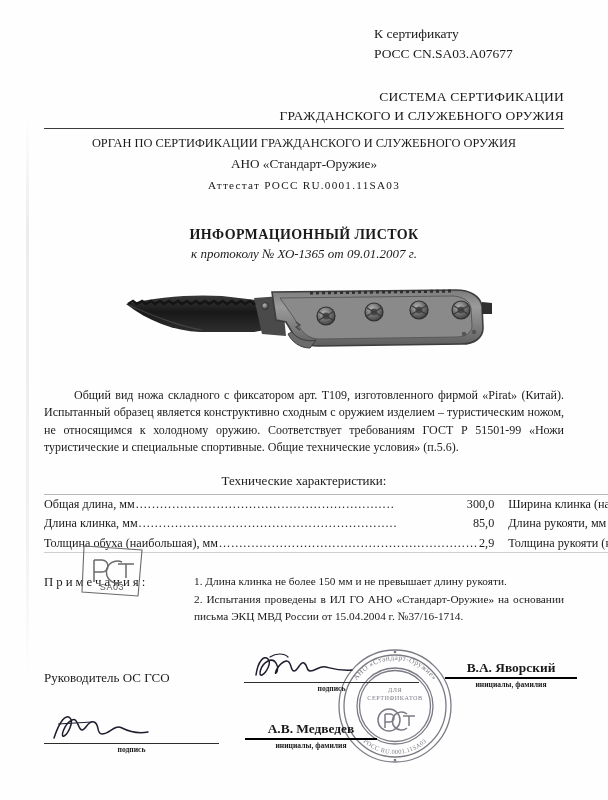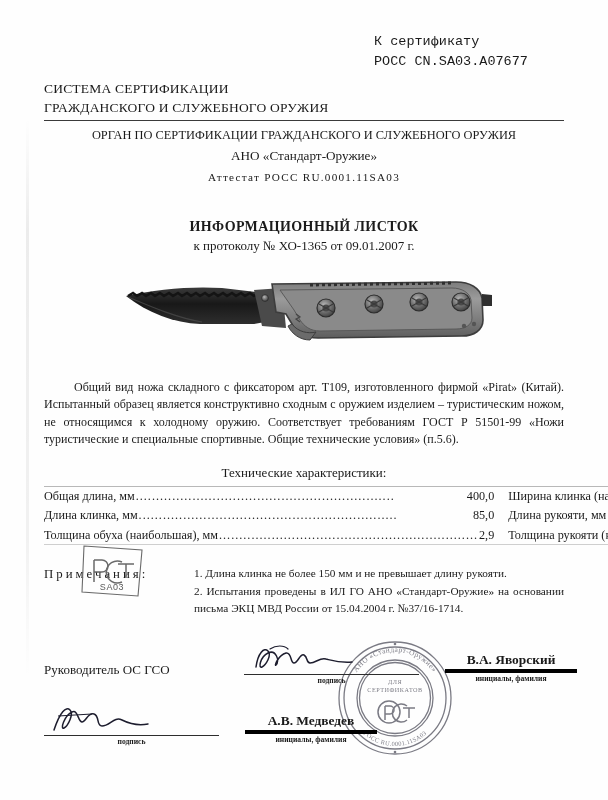--- a/index.html
+++ b/index.html
@@ -35,32 +35,31 @@
 
   .content {
     position: absolute;
     left: 44px;
     right: 44px;
     top: 0;
   }
 
   
   .cert-ref {
-    margin-top: 32px;
+    margin-top: 24px;
     text-align: left;
     padding-left: 330px;
     font-size: 13.5px;
     line-height: 1.45;
-    font-family: Liberation Mono, monospace;
   }
   .cert-ref div { white-space: nowrap; }
 
   .sys-title {
-    margin-top: 8px;
-    text-align: left;
+    margin-top: 24px;
+    text-align: right;
     font-size: 13.5px;
     line-height: 1.42;
     letter-spacing: 0.2px;
   }
   .rule {
     border: 0;
     border-top: 1px solid #3a3a3a;
     margin: 3px 0 4px 0;
     height: 0;
   }
@@ -85,20 +84,21 @@
     text-align: center;
     margin-top: 34px;
     font-size: 14px;
     font-weight: bold;
     letter-spacing: 0.4px;
   }
   .doc-subtitle {
     text-align: center;
     font-size: 13px;
     margin-top: 3px;
+    font-style: italic;
   }
 
   
   .photo-wrap {
     margin-top: 14px;
     height: 92px;
     position: relative;
   }
   .knife-svg {
     display: block;
@@ -218,21 +218,21 @@
   .sig-name-box {
     flex: 0 0 auto;
     margin-left: 26px;
     position: relative;
     text-align: center;
     min-width: 132px;
   }
   .sig-name {
     font-size: 13.4px;
     font-weight: bold;
-    border-bottom: 4px solid #000000;
+    border-bottom: 2px solid #000000;
     padding-bottom: 1px;
     display: block;
   }
   .sig-scribble {
     position: absolute;
     left: 4px;
     bottom: 1px;
     pointer-events: none;
   }
 
@@ -347,21 +347,21 @@
 
     <div class="specs-heading">Технические характеристики:</div>
 
     <table class="specs-table">
       <tbody>
         <tr>
           <td class="left-col">
             <div class="spec-row">
               <span class="spec-label">Общая длина, мм</span>
               <span class="spec-dots">................................................................</span>
-              <span class="spec-val">400,0</span>
+              <span class="spec-val">300,0</span>
             </div>
           </td>
           <td class="right-col">
             <div class="spec-row">
               <span class="spec-label">Ширина клинка (наибольшая), мм</span>
 
             </div>
           </td>
         </tr>
         <tr>

